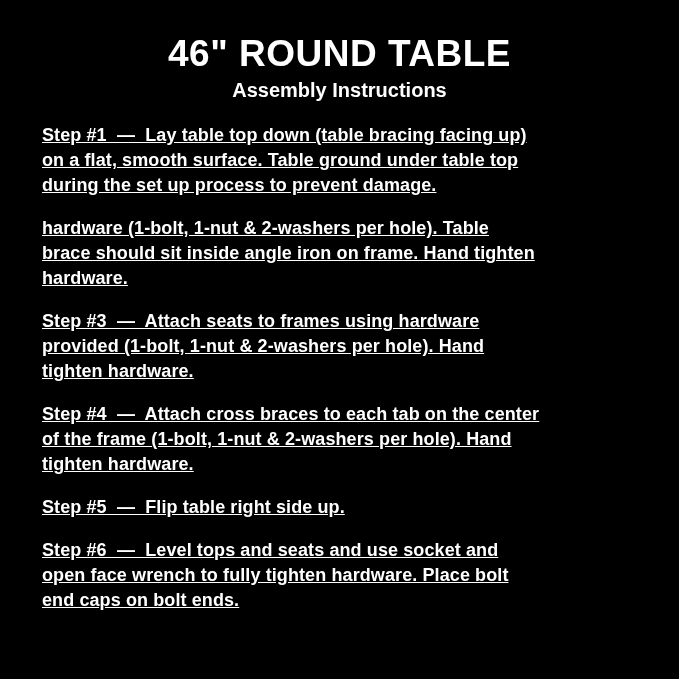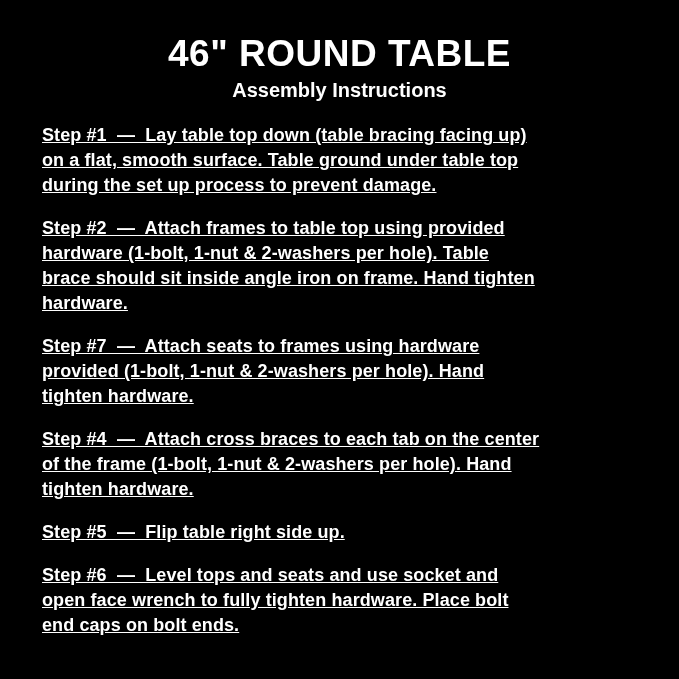--- a/index.html
+++ b/index.html
@@ -61,29 +61,28 @@
 
     <p class="step">
       </p>
       <div class="line">Step #1  —  Lay table top down (table bracing facing up)</div>
       <div class="line">on a flat, smooth surface. Table ground under table top</div>
       <div class="line">during the set up process to prevent damage.</div>
     <p></p>
 
     <p class="step">
       </p>
-      <div class="line">Step #2  —  Attach frames to table top using provided</div>
       <div class="line">hardware (1-bolt, 1-nut &amp; 2-washers per hole). Table</div>
       <div class="line">brace should sit inside angle iron on frame. Hand tighten</div>
       <div class="line">hardware.</div>
     <p></p>
 
     <p class="step">
       </p>
-      <div class="line">Step #7  —  Attach seats to frames using hardware</div>
+      <div class="line">Step #3  —  Attach seats to frames using hardware</div>
       <div class="line">provided (1-bolt, 1-nut &amp; 2-washers per hole). Hand</div>
       <div class="line">tighten hardware.</div>
     <p></p>
 
     <p class="step">
       </p>
       <div class="line">Step #4  —  Attach cross braces to each tab on the center</div>
       <div class="line">of the frame (1-bolt, 1-nut &amp; 2-washers per hole). Hand</div>
       <div class="line">tighten hardware.</div>
     <p></p>

